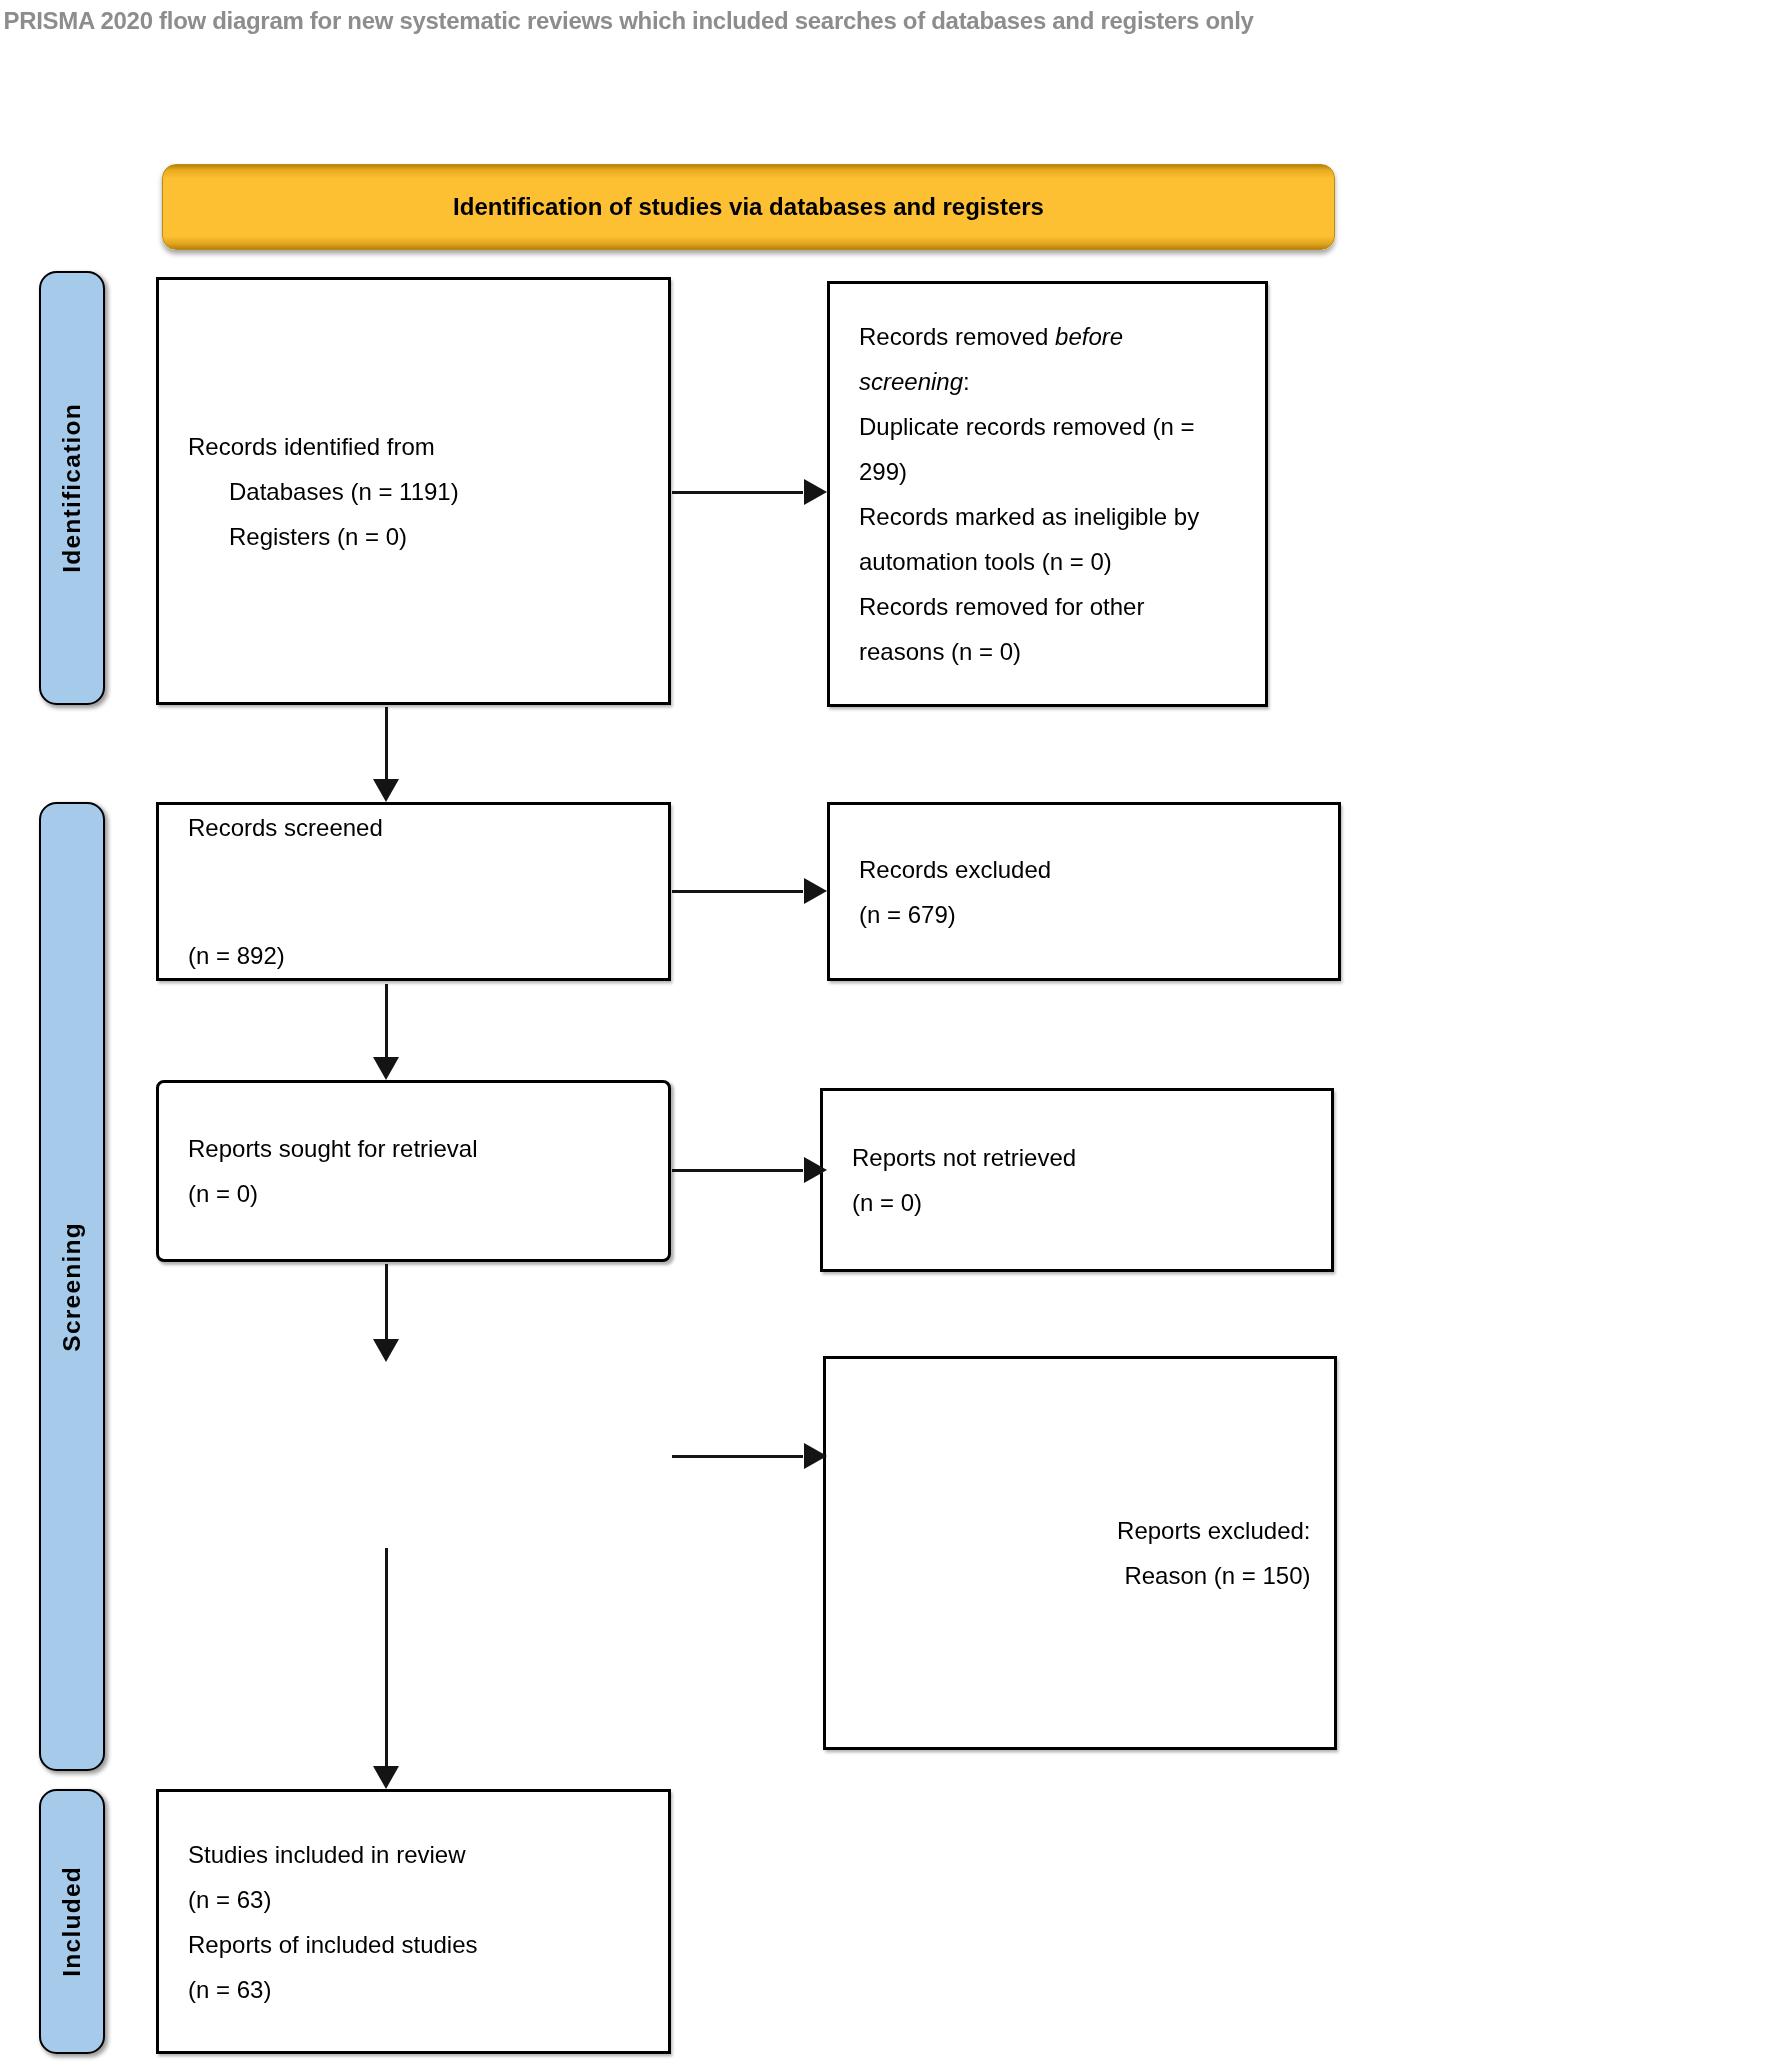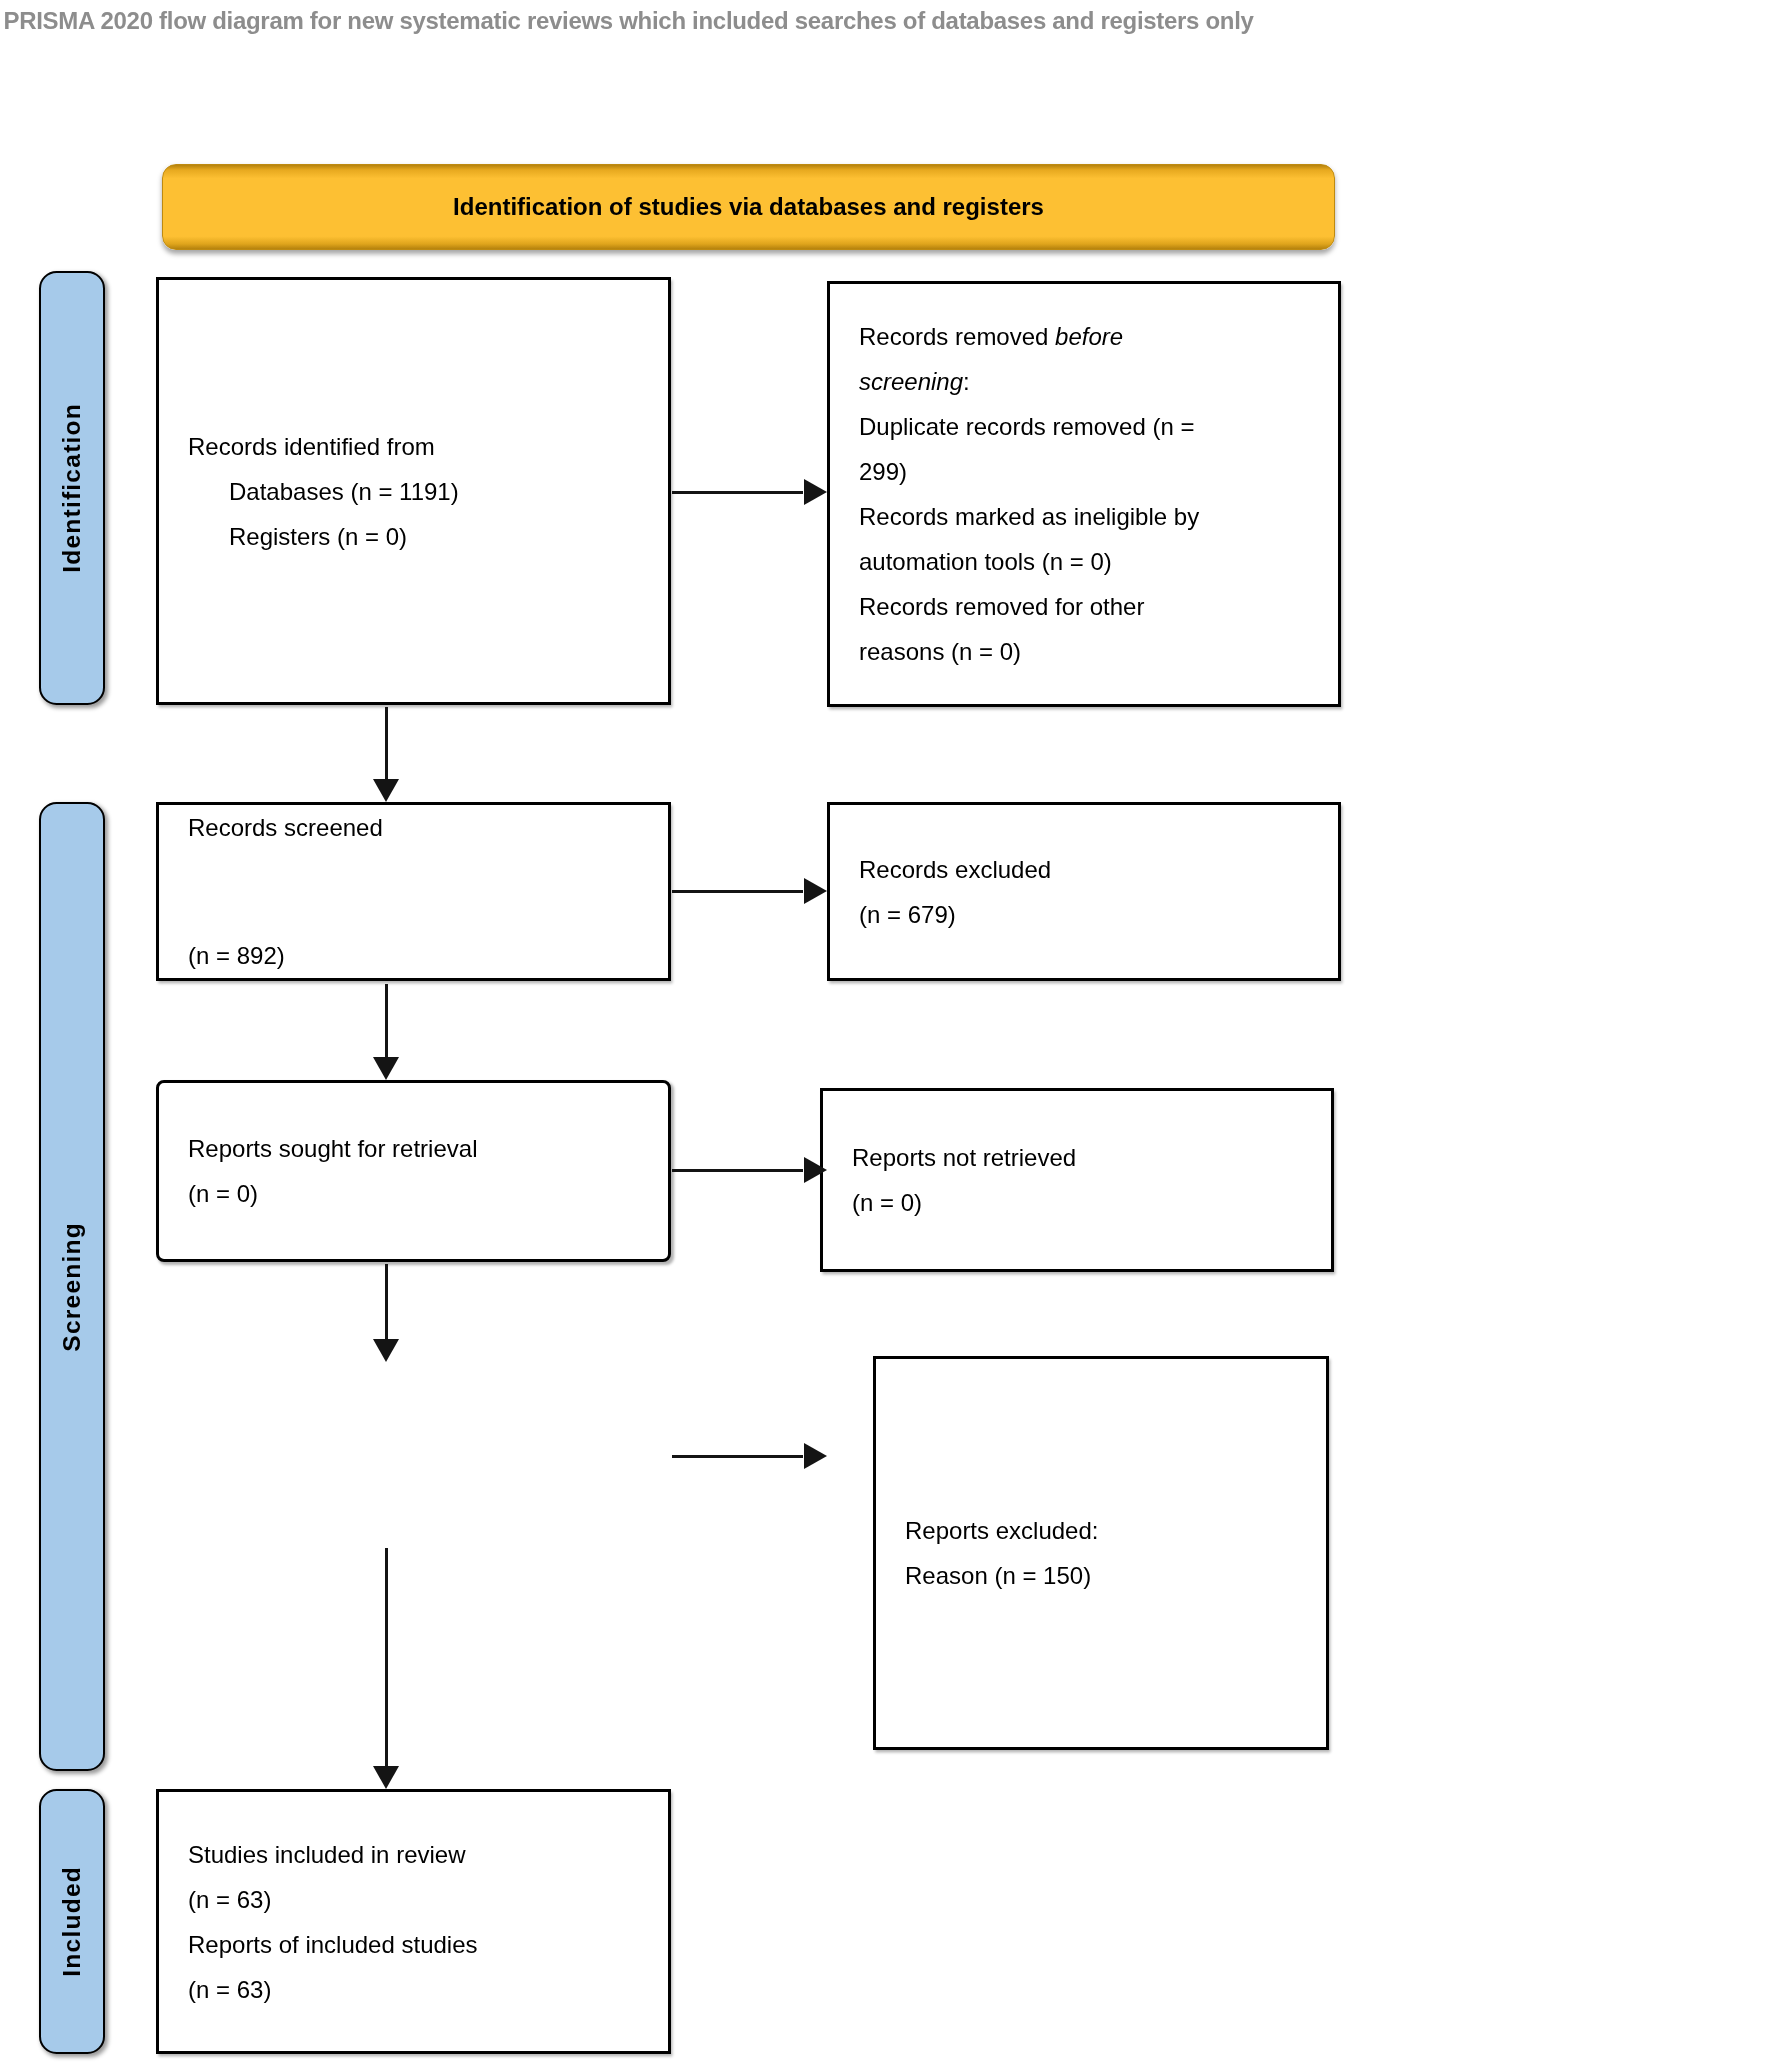--- a/index.html
+++ b/index.html
@@ -46,27 +46,27 @@
     box-shadow:2.3px 2.9px 2.9px rgba(0,0,0,0.3);
     display:flex;flex-direction:column;justify-content:center;
     padding-left:29px;padding-right:23.5px;
     font-size:24px;line-height:45px;color:var(--text_color);
   }
   .flow-box .line{white-space:nowrap;}
   .flow-box .indent{padding-left:41px;}
   .it{font-style:italic;}
 
   .box-records-identified{left:156px;top:277px;width:515px;height:428px;}
-  .box-records-removed  {left:827px;top:281px;width:514px;height:426px;}
+  .box-records-removed  {left:827px;top:281px;width:441px;height:426px;}
   .box-records-screened {left:156px;top:802px;width:515px;height:179px;justify-content:space-between;}
   .box-records-excluded {left:827px;top:802px;width:514px;height:179px;}
   .box-reports-sought   {left:156px;top:1080px;width:515px;height:182px;border-radius:8px;}
   .box-reports-not-retrieved{left:820px;top:1088px;width:514px;height:184px;}
   .box-reports-assessed {left:156px;top:1363px;width:515px;height:183px;}
-  .box-reports-excluded {left:873px;top:1356px;width:456px;height:394px;}
+  .box-reports-excluded {left:823px;top:1356px;width:514px;height:394px;text-align:right;}
   .box-studies-included {left:156px;top:1789px;width:515px;height:265px;}
 
   .arrow-h{position:absolute;height:2.9px;background:var(--arrow_color);}
   .arrow-h::after{
     content:"";position:absolute;right:-23.5px;top:50%;transform:translateY(-50%);
     border-top:13.5px solid transparent;border-bottom:13.5px solid transparent;
     border-left:23.5px solid var(--arrow_color);
   }
   .arrow-v{position:absolute;width:2.9px;background:var(--arrow_color);}
   .arrow-v::after{

